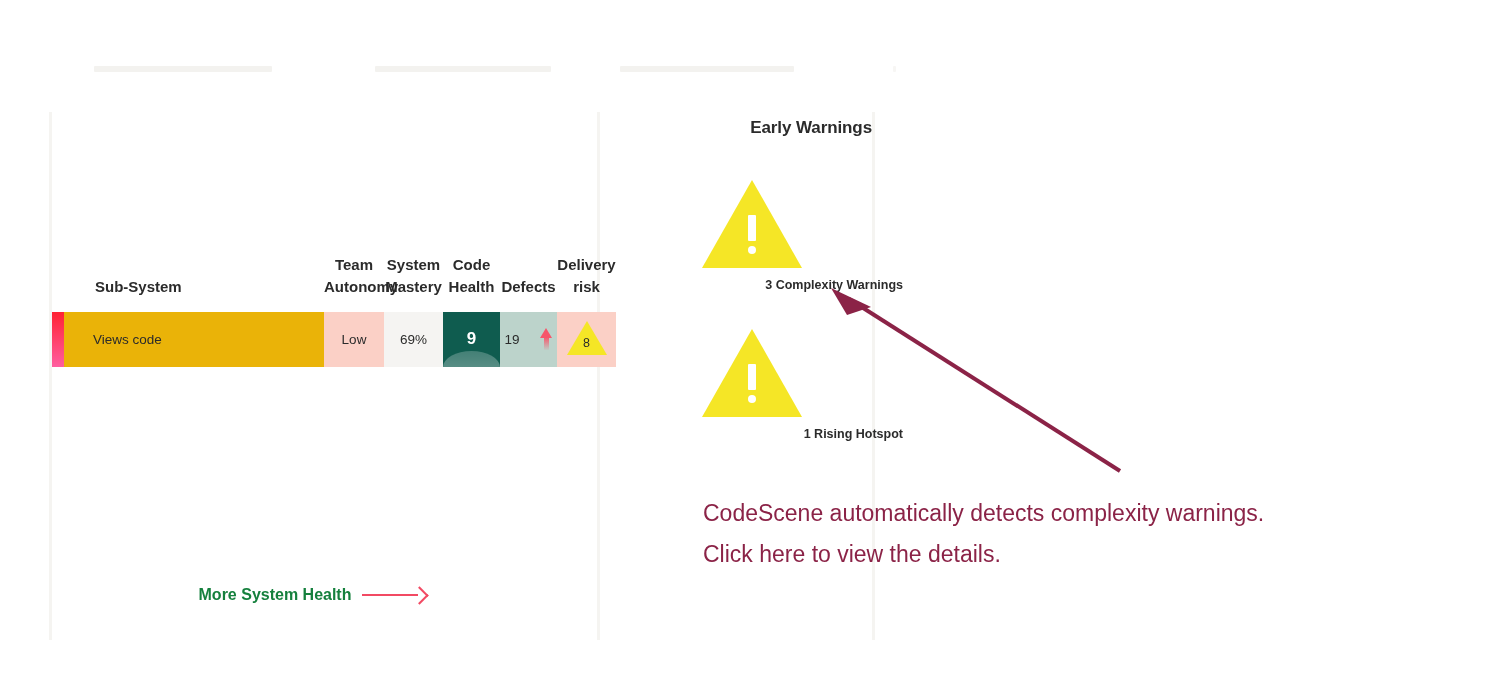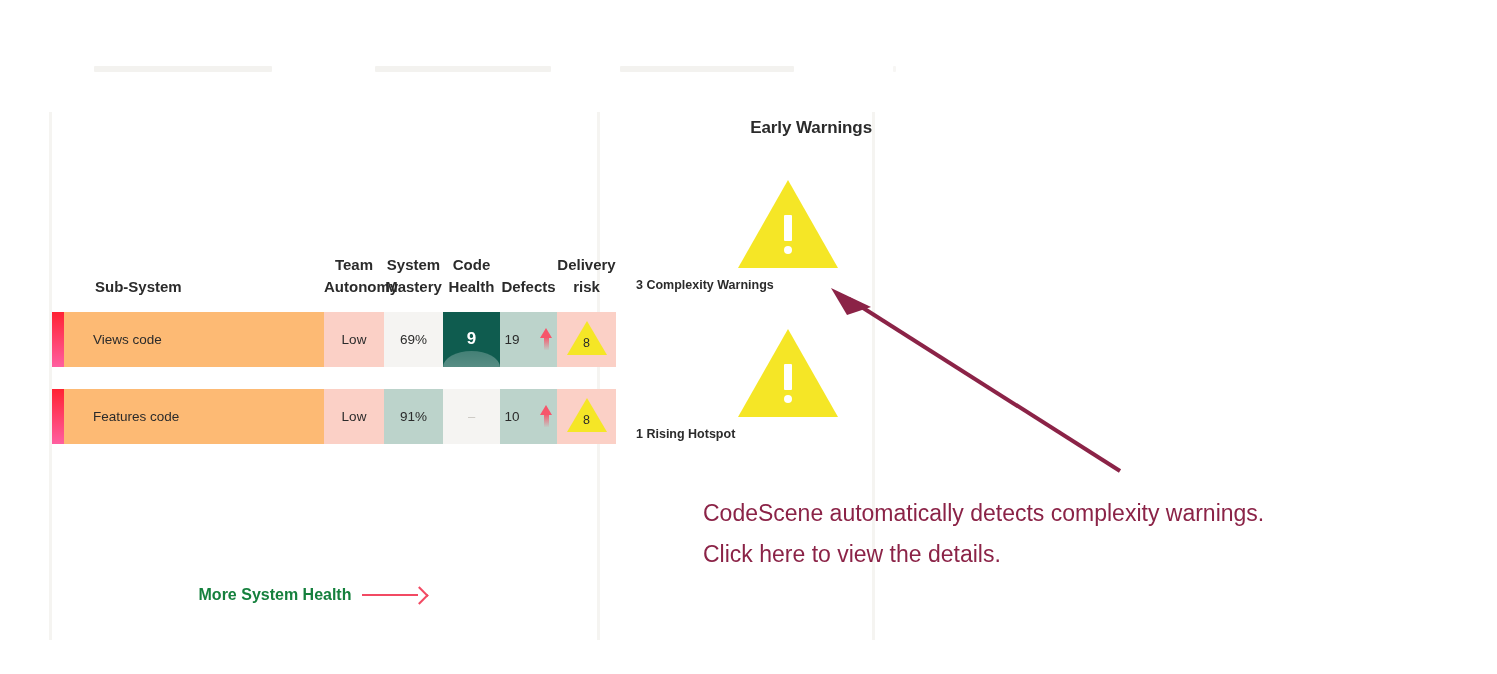--- a/index.html
+++ b/index.html
@@ -92,21 +92,21 @@
   }
   .bar-swatch {
     width: 12px;
     height: 55px;
     display: block;
   }
   .bar-red  { background: linear-gradient(#ff2233, #ff5fa0); }
   .bar-blue { background: linear-gradient(#135a5a, #0b0bf5); }
 
   td.cell-name {
-    background: #fdba74;
+    background: #eab308;
     height: 55px;
     font-size: 13.5px;
     color: #2b2b2b;
     padding-left: 29px !important;
     vertical-align: middle;
   }
 
   td.cell-val {
     height: 55px;
     text-align: center;
@@ -236,22 +236,21 @@
     height: 528px;
   }
   #warnings-title {
     position: absolute;
     left: 0; top: 6px;
     width: 272px;
   }
   .warning-block {
     position: absolute;
     width: 303px;
-    text-align: left;
-    padding-left: 36px;
+    text-align: right;
   }
   #warn-block-0 { top: 68px; }
   #warn-block-1 { top: 217px; }
 
   .warn-tri {
     position: relative;
     width: 100px;
     height: 88px;
     margin: 0 auto;
   }
@@ -352,34 +351,20 @@
           <td class="cell-val bg-teal health-cell"><span class="health-wave"></span><span class="health-num">9</span></td>
           <td class="cell-val bg-sage"><span class="defect-wrap">
               <span>19</span>
               <span class="trend-up"></span>
             </span></td>
           <td class="cell-val bg-pink"><span class="tri-badge"><span class="tri-shape"></span><span class="tri-num">8</span></span></td>
         </tr>
         <tr class="spacer-row">
           <td colspan="7"></td>
         </tr>
-        <tr>
-          <td class="cell-bar">
-            <span class="bar-swatch bar-red"></span>
-          </td>
-          <td class="cell-name">Features code</td>
-          <td class="cell-val bg-pink">Low</td>
-          <td class="cell-val bg-sage">91%</td>
-          <td class="cell-val bg-neutral"><span class="dash">–</span></td>
-          <td class="cell-val bg-sage"><span class="defect-wrap">
-              <span>10</span>
-              <span class="trend-up"></span>
-            </span></td>
-          <td class="cell-val bg-pink"><span class="tri-badge"><span class="tri-shape"></span><span class="tri-num">8</span></span></td>
-        </tr>
         <tr class="spacer-row">
           <td colspan="7"></td>
         </tr>
       </tbody>
   </table>
 
   <div id="more-link">
     <span id="more-link-label">More System Health</span>
     <span class="arrow-right">
       <span class="shaft"></span>

